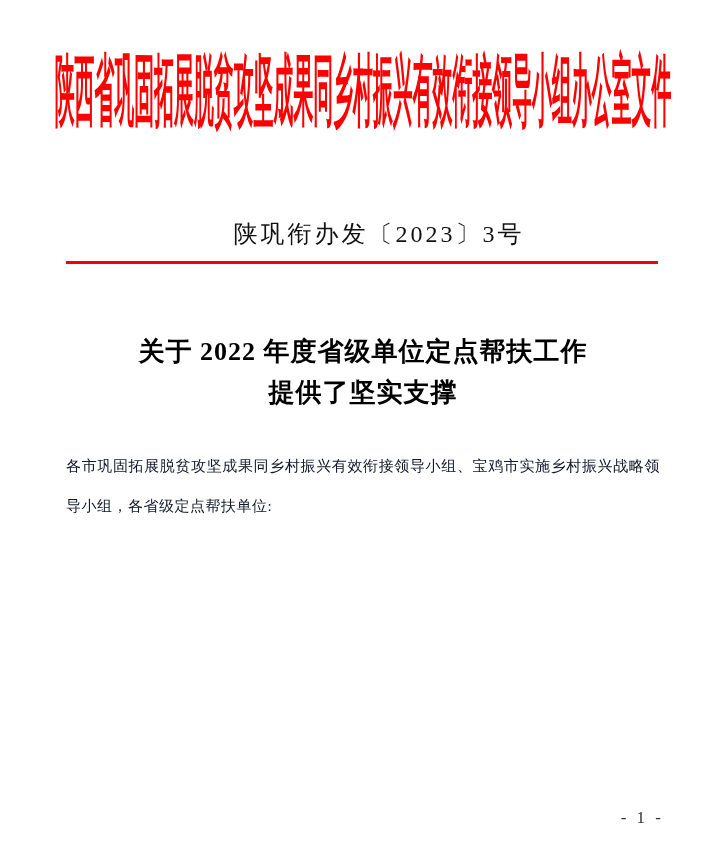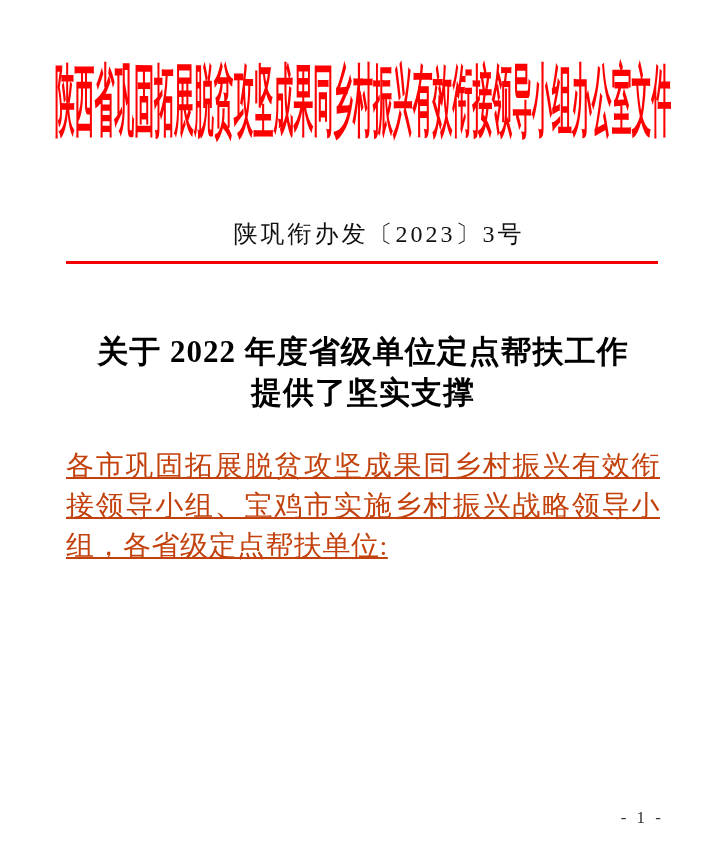--- a/index.html
+++ b/index.html
@@ -19,21 +19,21 @@
 
   
   .banner {
     position: absolute;
     top: 52px;
     left: 0;
     width: 726px;
     height: 88px;
     display: flex;
     justify-content: center;
-    align-items: flex-end;
+    align-items: flex-start;
     pointer-events: none;
   }
   .banner-text {
     font-size: 78px;
     font-weight: 900;
     color: #ff0000;
     white-space: nowrap;
     letter-spacing: 0;
     transform: scaleX(0.255);
     transform-origin: center center;
@@ -63,43 +63,42 @@
     background: #f40000;
   }
 
   
   .title {
     position: absolute;
     top: 331px;
     left: 0;
     width: 726px;
     text-align: center;
-    font-size: 31px;
+    font-size: 26px;
     font-weight: bold;
     line-height: 41px;
     letter-spacing: 1px;
     color: #000000;
   }
 
   
   .body-block {
     position: absolute;
     top: 446px;
     left: 66px;
     width: 594px;
   }
   .body-block p {
     margin: 0;
-    font-size: 28px;
+    font-size: 15px;
     line-height: 40px;
     text-align: justify;
     text-justify: inter-character;
     letter-spacing: 0.5px;
-    color: #c2410c;
-    text-decoration: underline;
+    color: #0f172a;
   }
   .body-block p.indent {
     text-indent: 2em;
   }
 
   
   .page-number {
     position: absolute;
     top: 808px;
     right: 62px;

